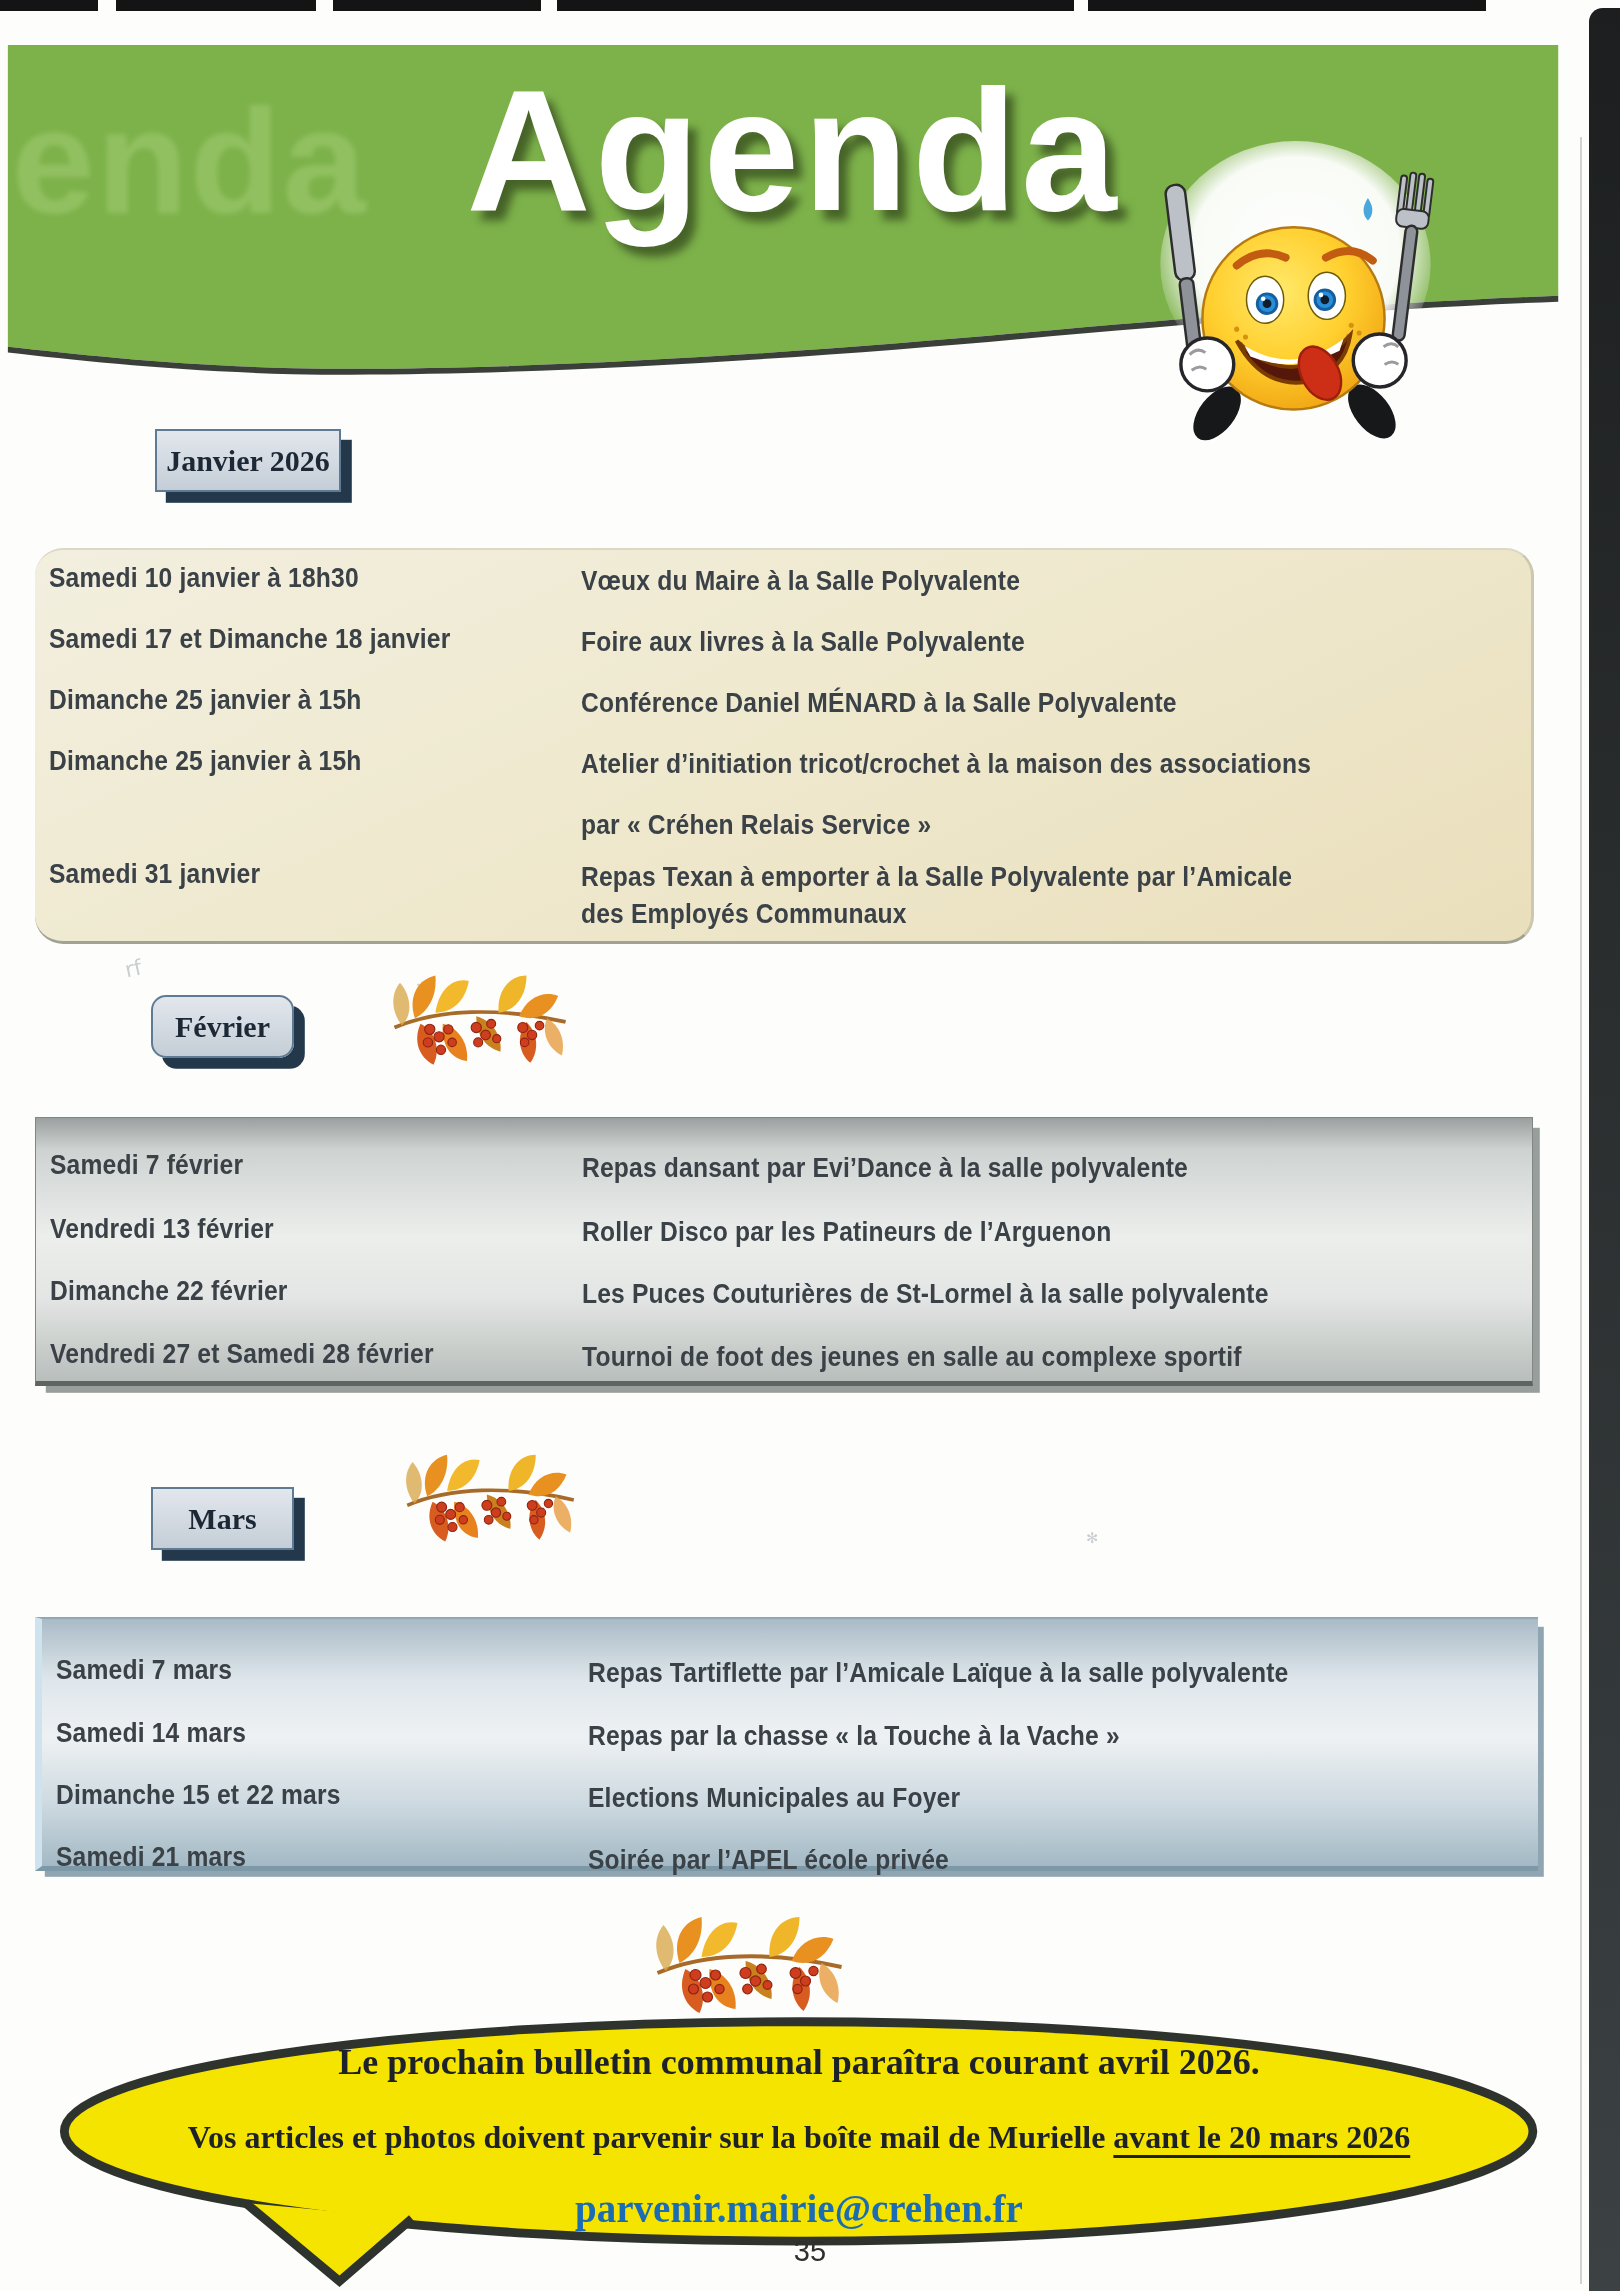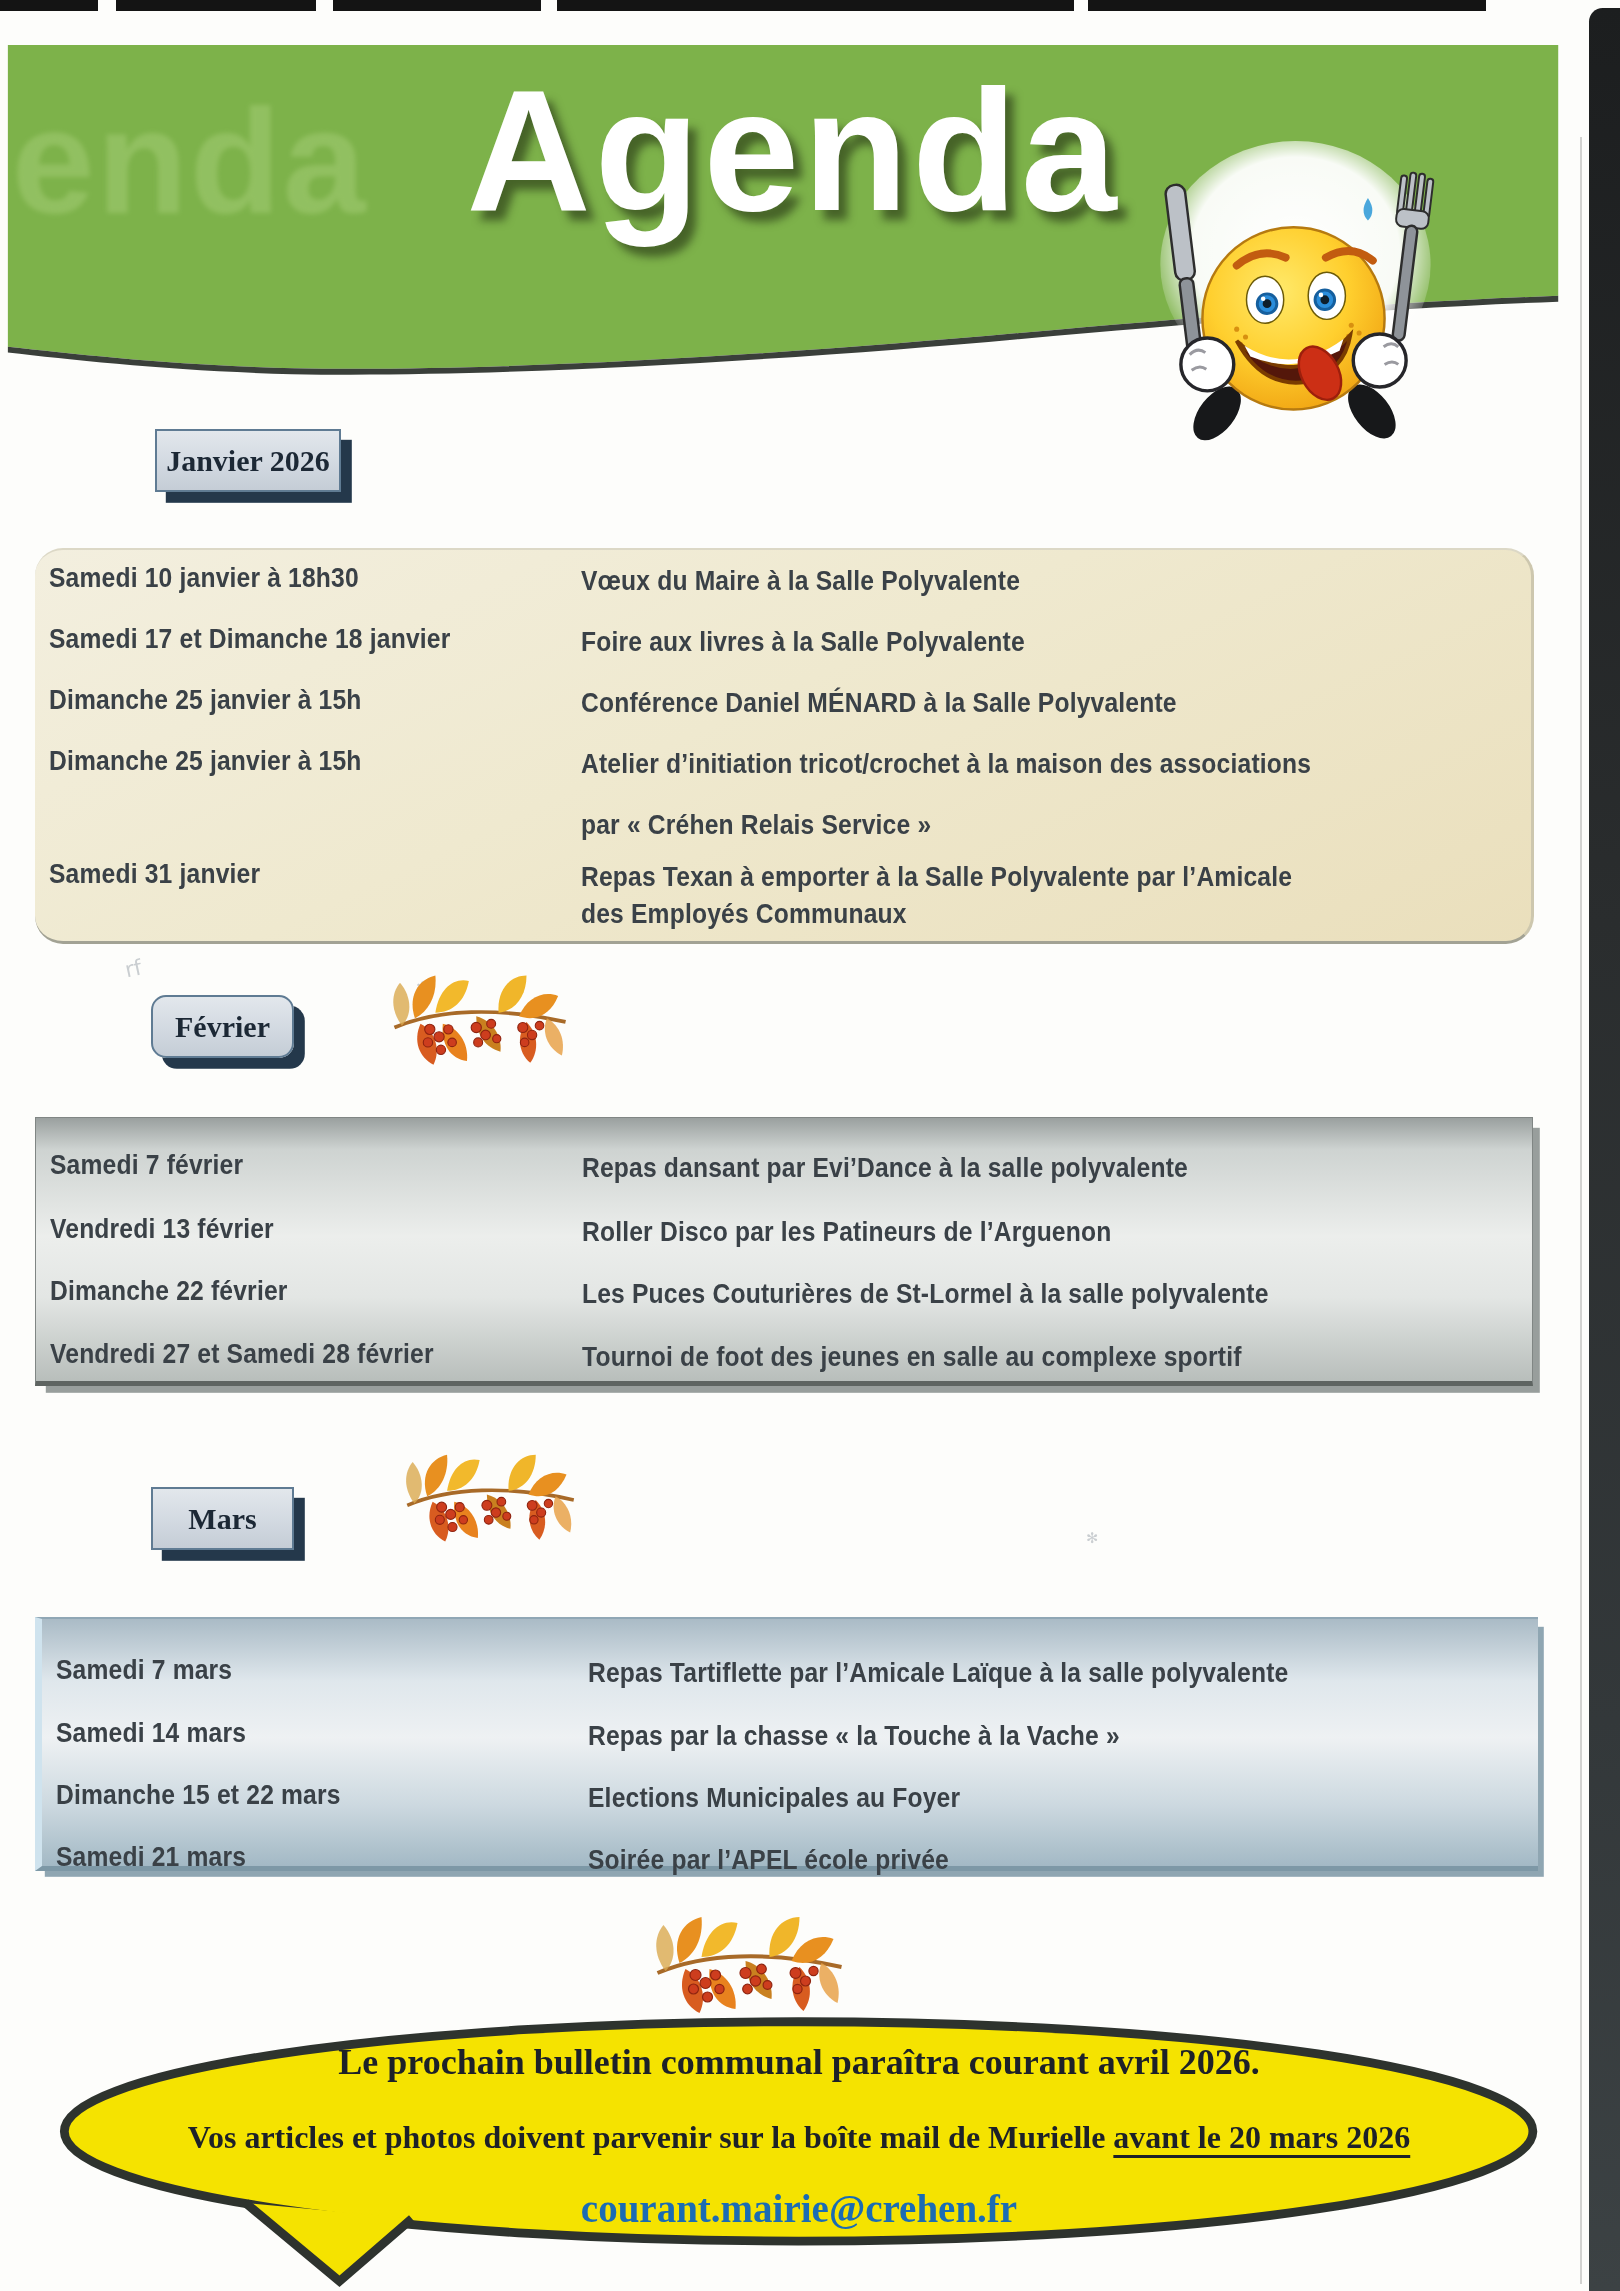--- a/index.html
+++ b/index.html
@@ -300,16 +300,17 @@
       <use href="#branch"></use>
     </svg>
 
   <svg class="bubble-svg" width="1509" height="280" viewBox="0 0 1540 286">
     <ellipse cx="765" cy="123" rx="750" ry="112" fill="#f5e300" stroke="#2e332e" stroke-width="9"></ellipse>
     <path d="M200,196 L296,276 L370,212 Z" fill="#f5e300"></path>
     <path d="M200,196 L296,276 L370,212" fill="none" stroke="#2e332e" stroke-width="9" stroke-linejoin="miter"></path>
   </svg>
   <div class="bubble-text bt1">Le prochain bulletin communal paraîtra courant avril 2026.</div>
   <div class="bubble-text bt2"><span>Vos articles et photos doivent parvenir sur la boîte mail de Murielle </span><span class="u">avant le 20 mars 2026</span></div>
-  <div class="bubble-text bt-email">courant.mairie@crehen.fr</div>
-
+  <div class="bubble-text bt-email">parvenir.mairie@crehen.fr</div>
+
+  <div class="page-number">35</div>
 </div>
 
 
 </body></html>

